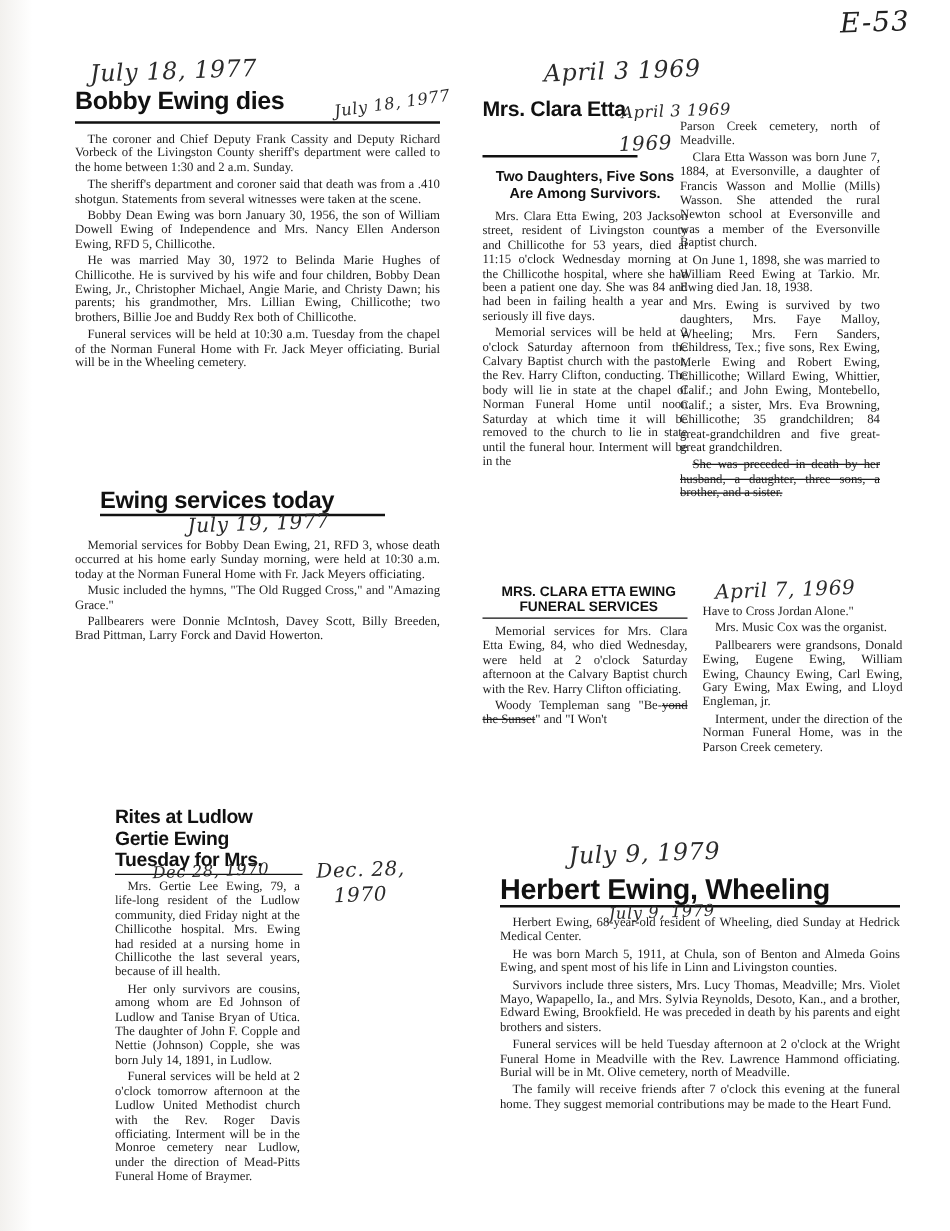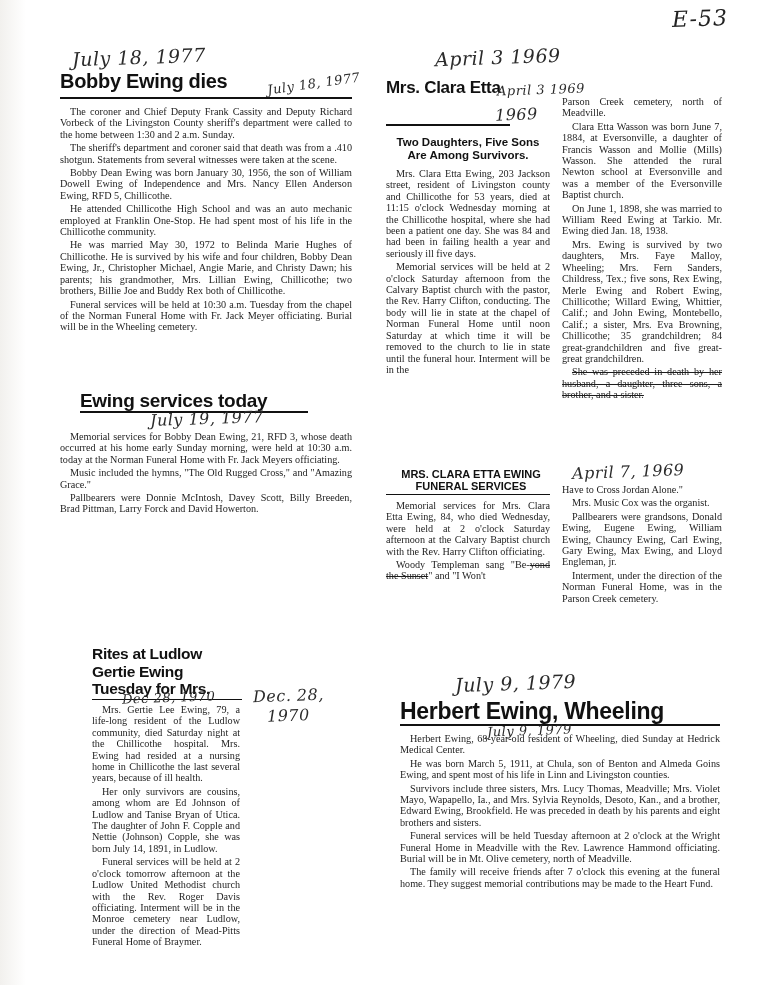--- a/index.html
+++ b/index.html
@@ -102,21 +102,20 @@
   <div class="abs handwrite hw-big" style="left:72px; top:46px;">July 18, 1977</div>
 
   <div class="abs headline" style="left:60px; top:70px; width:300px; font-size:20px;">Bobby Ewing dies</div>
   <div class="abs handwrite hw-small" style="left:267px; top:76px; transform:rotate(-8deg);">July 18, 1977</div>
   <div class="rule" style="left:60px; top:97px; width:292px;"></div>
 
   <div class="abs col-text" style="left:60px; top:106px; width:292px;">
     <p>The coroner and Chief Deputy Frank Cassity and Deputy Richard Vorbeck of the Livingston County sheriff's department were called to the home between 1:30 and 2 a.m. Sunday.</p>
     <p>The sheriff's department and coroner said that death was from a .410 shotgun. Statements from several witnesses were taken at the scene.</p>
     <p>Bobby Dean Ewing was born January 30, 1956, the son of William Dowell Ewing of Independence and Mrs. Nancy Ellen Anderson Ewing, RFD 5, Chillicothe.</p>
-    <p>He attended Chillicothe High School and was an auto mechanic employed at Franklin One-Stop. He had spent most of his life in the Chillicothe community.</p>
     <p>He was married May 30, 1972 to Belinda Marie Hughes of Chillicothe. He is survived by his wife and four children, Bobby Dean Ewing, Jr., Christopher Michael, Angie Marie, and Christy Dawn; his parents; his grandmother, Mrs. Lillian Ewing, Chillicothe; two brothers, Billie Joe and Buddy Rex both of Chillicothe.</p>
     <p>Funeral services will be held at 10:30 a.m. Tuesday from the chapel of the Norman Funeral Home with Fr. Jack Meyer officiating. Burial will be in the Wheeling cemetery.</p>
   </div>
 
   <div class="abs headline" style="left:80px; top:390px; width:280px; font-size:19px;">Ewing services today</div>
   <div class="rule" style="left:80px; top:411px; width:228px;"></div>
   <div class="abs handwrite hw-mid" style="left:150px; top:409px;">July 19, 1977</div>
 
   <div class="abs col-text" style="left:60px; top:431px; width:292px;">
     <p>Memorial services for Bobby Dean Ewing, 21, RFD 3, whose death occurred at his home early Sunday morning, were held at 10:30 a.m. today at the Norman Funeral Home with Fr. Jack Meyers officiating.</p>
@@ -128,21 +127,21 @@
     <div>Rites at Ludlow</div>
     <div>Gertie Ewing</div>
     <div>Tuesday for Mrs.</div>
   </div>
   <div class="rule thin" style="left:92px; top:699px; width:150px;"></div>
   <div class="abs handwrite hw-small" style="left:122px; top:690px;">Dec 28, 1970</div>
   <div class="abs handwrite hw-mid" style="left:253px; top:686px;">Dec. 28,</div>
   <div class="abs handwrite hw-mid" style="left:267px; top:706px;">1970</div>
 
   <div class="abs col-text" style="left:92px; top:704px; width:148px;">
-    <p>Mrs. Gertie Lee Ewing, 79, a life-long resident of the Ludlow community, died Saturday night at the Chillicothe hospital. Mrs. Ewing had resided at a nursing home in Chillicothe the last several years, because of ill health.</p>
+    <p>Mrs. Gertie Lee Ewing, 79, a life-long resident of the Ludlow community, died Friday night at the Chillicothe hospital. Mrs. Ewing had resided at a nursing home in Chillicothe the last several years, because of ill health.</p>
     <p>Her only survivors are cousins, among whom are Ed Johnson of Ludlow and Tanise Bryan of Utica. The daughter of John F. Copple and Nettie (Johnson) Copple, she was born July 14, 1891, in Ludlow.</p>
     <p>Funeral services will be held at 2 o'clock tomorrow afternoon at the Ludlow United Methodist church with the Rev. Roger Davis officiating. Interment will be in the Monroe cemetery near Ludlow, under the direction of Mead-Pitts Funeral Home of Braymer.</p>
   </div>
 
   <div class="abs handwrite hw-big" style="left:435px; top:46px;">April 3 1969</div>
 
   <div class="abs headline" style="left:386px; top:78px; width:170px; font-size:17px; line-height:20px;">
     <div>Mrs. Clara Etta</div>
   </div>
   <div class="abs handwrite hw-small" style="left:497px; top:82px;">April 3 1969</div>
@@ -152,21 +151,21 @@
   <div class="abs sub-head" style="left:386px; top:136px; width:164px;">
     <div>Two Daughters, Five Sons</div>
     <div>Are Among Survivors.</div>
   </div>
 
   <div class="abs col-text" style="left:386px; top:168px; width:164px;">
     <p>Mrs. Clara Etta Ewing, 203 Jackson street, resident of Livingston county and Chillicothe for 53 years, died at 11:15 o'clock Wednesday morning at the Chillicothe hospital, where she had been a patient one day. She was 84 and had been in failing health a year and seriously ill five days.</p>
     <p>Memorial services will be held at 2 o'clock Saturday afternoon from the Calvary Baptist church with the pastor, the Rev. Harry Clifton, conducting. The body will lie in state at the chapel of Norman Funeral Home until noon Saturday at which time it will be removed to the church to lie in state until the funeral hour. Interment will be in the</p>
   </div>
 
-  <div class="abs col-text" style="left:562px; top:96px; width:160px;">
+  <div class="abs col-text" style="left:544px; top:96px; width:160px;">
     <p class="noindent">Parson Creek cemetery, north of Meadville.</p>
     <p>Clara Etta Wasson was born June 7, 1884, at Eversonville, a daughter of Francis Wasson and Mollie (Mills) Wasson. She attended the rural Newton school at Eversonville and was a member of the Eversonville Baptist church.</p>
     <p>On June 1, 1898, she was married to William Reed Ewing at Tarkio. Mr. Ewing died Jan. 18, 1938.</p>
     <p>Mrs. Ewing is survived by two daughters, Mrs. Faye Malloy, Wheeling; Mrs. Fern Sanders, Childress, Tex.; five sons, Rex Ewing, Merle Ewing and Robert Ewing, Chillicothe; Willard Ewing, Whittier, Calif.; and John Ewing, Montebello, Calif.; a sister, Mrs. Eva Browning, Chillicothe; 35 grandchildren; 84 great-grandchildren and five great-great grandchildren.</p>
     <p><span class="strike">She was preceded in death by her husband, a daughter, three sons, a brother, and a sister.</span></p>
   </div>
 
   <div class="abs sub-head-left" style="left:386px; top:468px; width:170px; text-align:center;">
     <div>MRS. CLARA ETTA EWING</div>
     <div>FUNERAL SERVICES</div>

